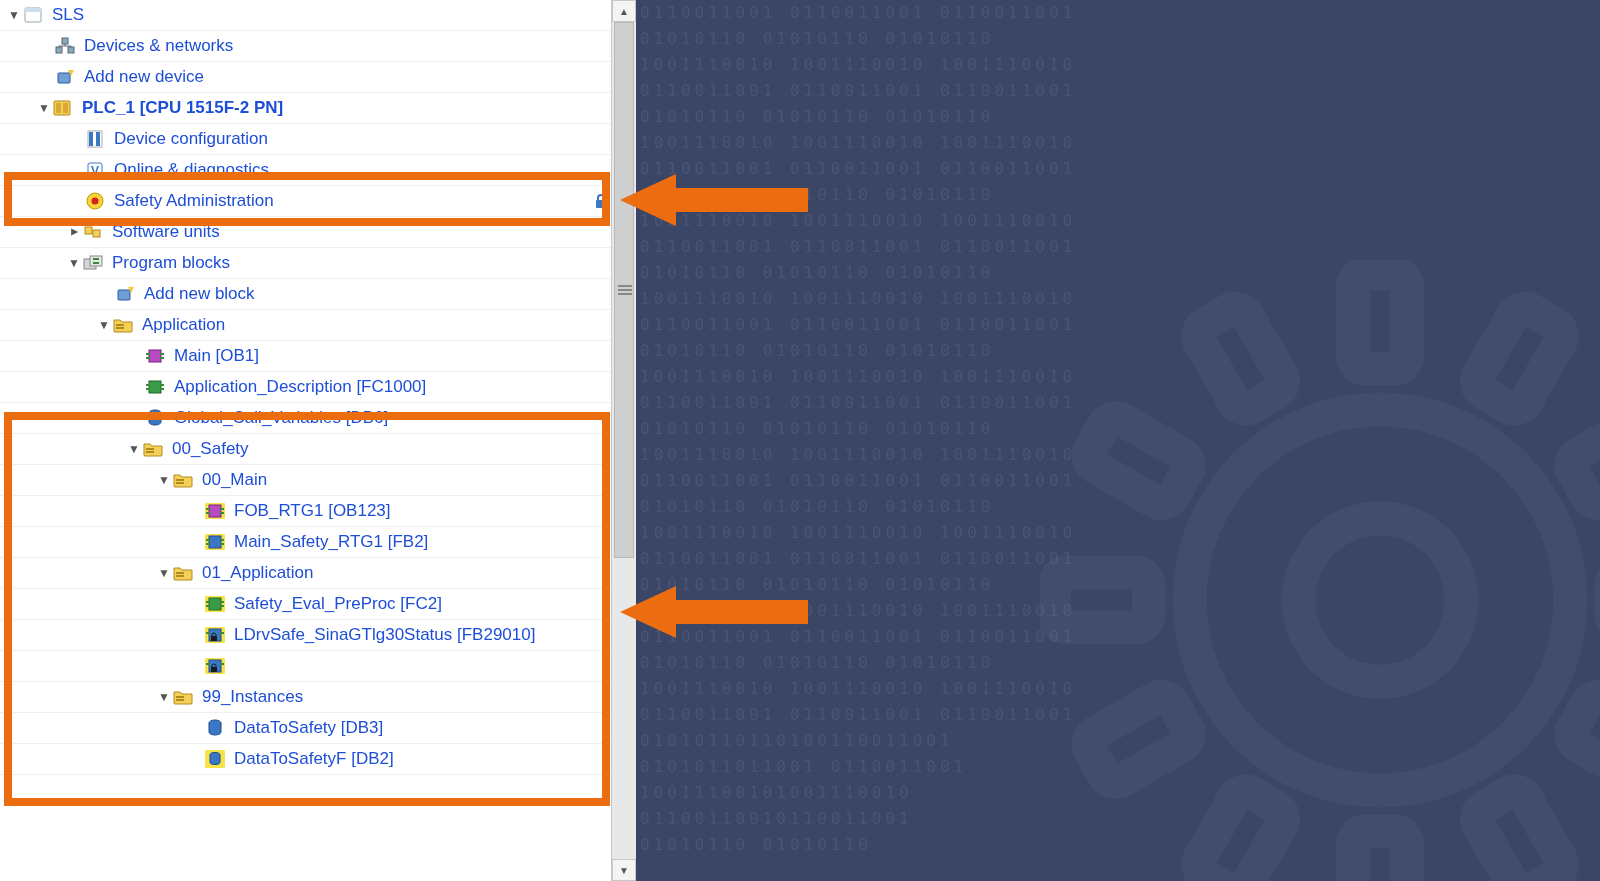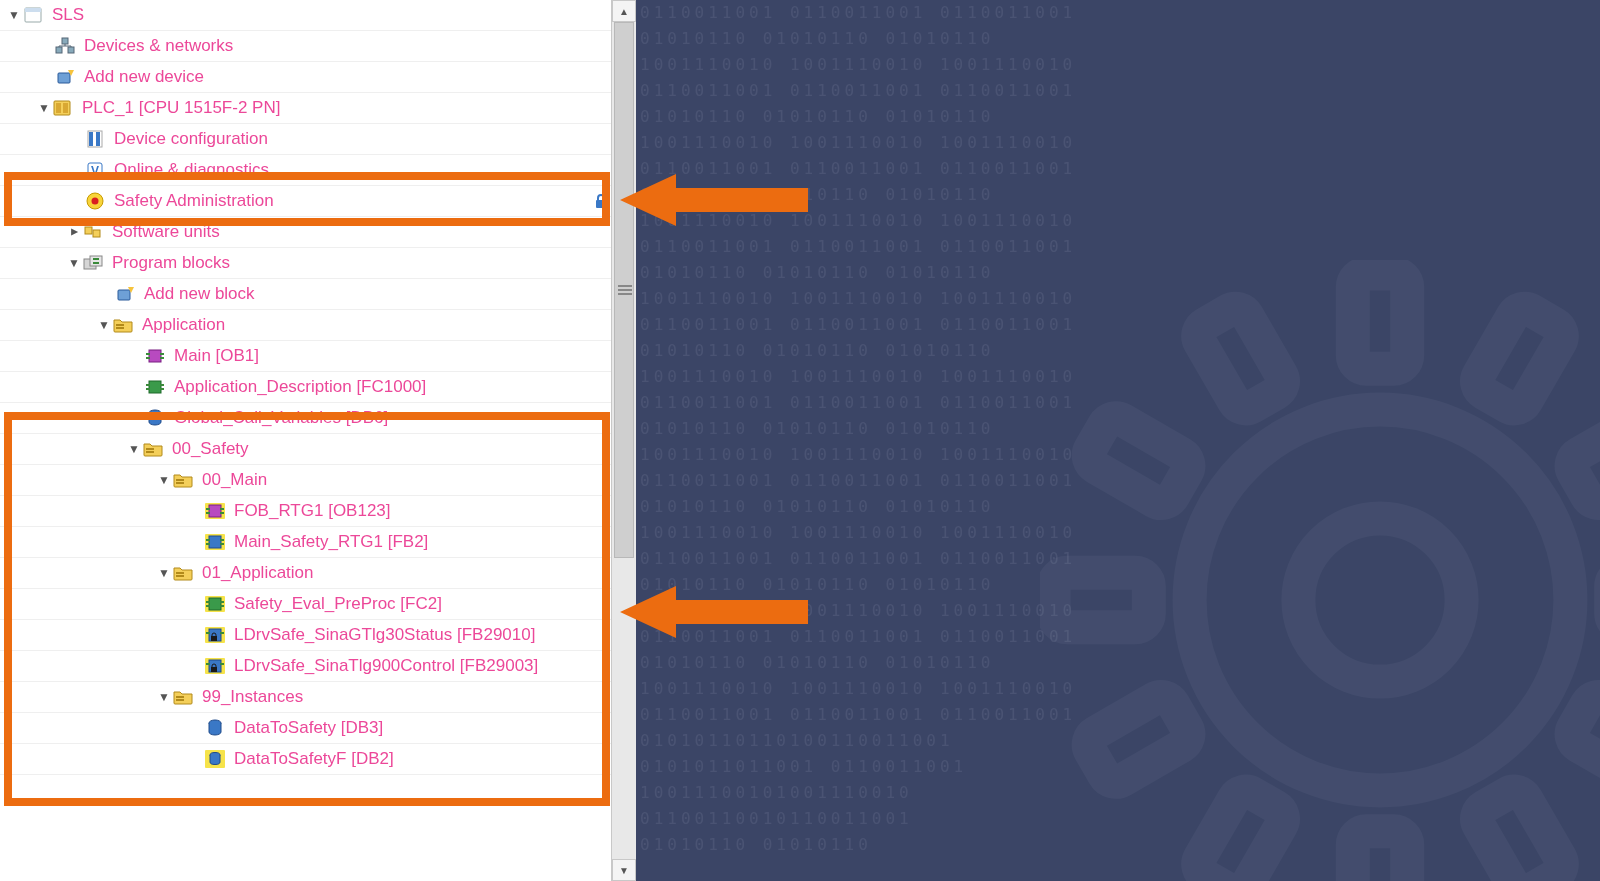--- a/index.html
+++ b/index.html
@@ -3,22 +3,22 @@
 <meta charset="utf-8">
 <style>
   html,body{margin:0;padding:0;width:1600px;height:881px;font-family:"Segoe UI",Tahoma,Arial,sans-serif;font-size:17px;background:#3b4566;overflow:hidden;}
   .canvas{position:relative;width:1600px;height:881px;}
   .bg-gear{position:absolute;right:-120px;top:260px;opacity:.18;}
   .bg-digits{position:absolute;left:640px;top:0;right:0;bottom:0;font-family:monospace;font-size:16px;letter-spacing:4px;line-height:26px;color:rgba(230,235,255,.09);overflow:hidden;}
   
   .tree-wrap{position:absolute;left:0;top:0;width:636px;height:881px;background:#fff;}
   .tree{position:absolute;left:0;top:0;width:612px;height:881px;}
   .row{display:flex;align-items:center;height:30px;border-bottom:1px solid #efefef;white-space:nowrap;}
-  .row .label{padding-left:4px;color:#ec4899;text-align:right;}
-  .row.bold .label{font-weight:400;}
+  .row .label{padding-left:4px;color:#1d4ed8;text-align:right;}
+  .row.bold .label{font-weight:700;}
   .pad{display:inline-block;height:100%;}
   .arrow{display:inline-block;width:16px;text-align:center;font-size:12px;color:#555;}
   .arrow.right{transform:rotate(-90deg);}
   .ico{display:inline-flex;width:22px;height:22px;align-items:center;justify-content:center;margin-right:4px;}
   
   svg{display:block;}
   
   .sb{position:absolute;right:0;top:0;width:24px;height:881px;background:#e8e8e8;border-left:1px solid #c8c8c8;}
   .sb .btn{position:absolute;left:0;width:24px;height:22px;background:#f4f4f4;display:flex;align-items:center;justify-content:center;font-size:10px;color:#555;border:1px solid #c8c8c8;box-sizing:border-box;}
   .sb .btn.up{top:0;}
@@ -347,21 +347,20 @@
         <span class="ico">
           <svg width="22" height="18">
               <rect x="1" y="1" width="20" height="16" rx="1" fill="#f6e34a"></rect>
               <rect x="5" y="3" width="12" height="12" fill="#3a78c6" stroke="#1e4a8a"></rect>
               <rect x="2" y="6" width="4" height="2" fill="#3a8a3a"></rect>
               <rect x="16" y="6" width="4" height="2" fill="#3a8a3a"></rect>
               <rect x="7" y="10" width="6" height="5" fill="#1a1a1a"></rect>
               <path d="M8 10v-1a2 2 0 0 1 4 0v1" stroke="#1a1a1a" fill="none"></path>
             </svg>
         </span>
-        <span class="label">LDrvSafe_SinaTlg900Control [FB29003]</span>
       </div>
 
 
       <div class="row">
         <span class="pad" style="width:156px"></span>
         <span class="arrow">▼</span>
         <span class="ico">
           <svg width="20" height="16">
               <path d="M1 3h6l2 2h10v9a1 1 0 0 1-1 1H2a1 1 0 0 1-1-1z" fill="#f4cf5a" stroke="#b28a1a"></path>
               <rect x="3" y="7" width="8" height="2" fill="#b28a1a"></rect>

